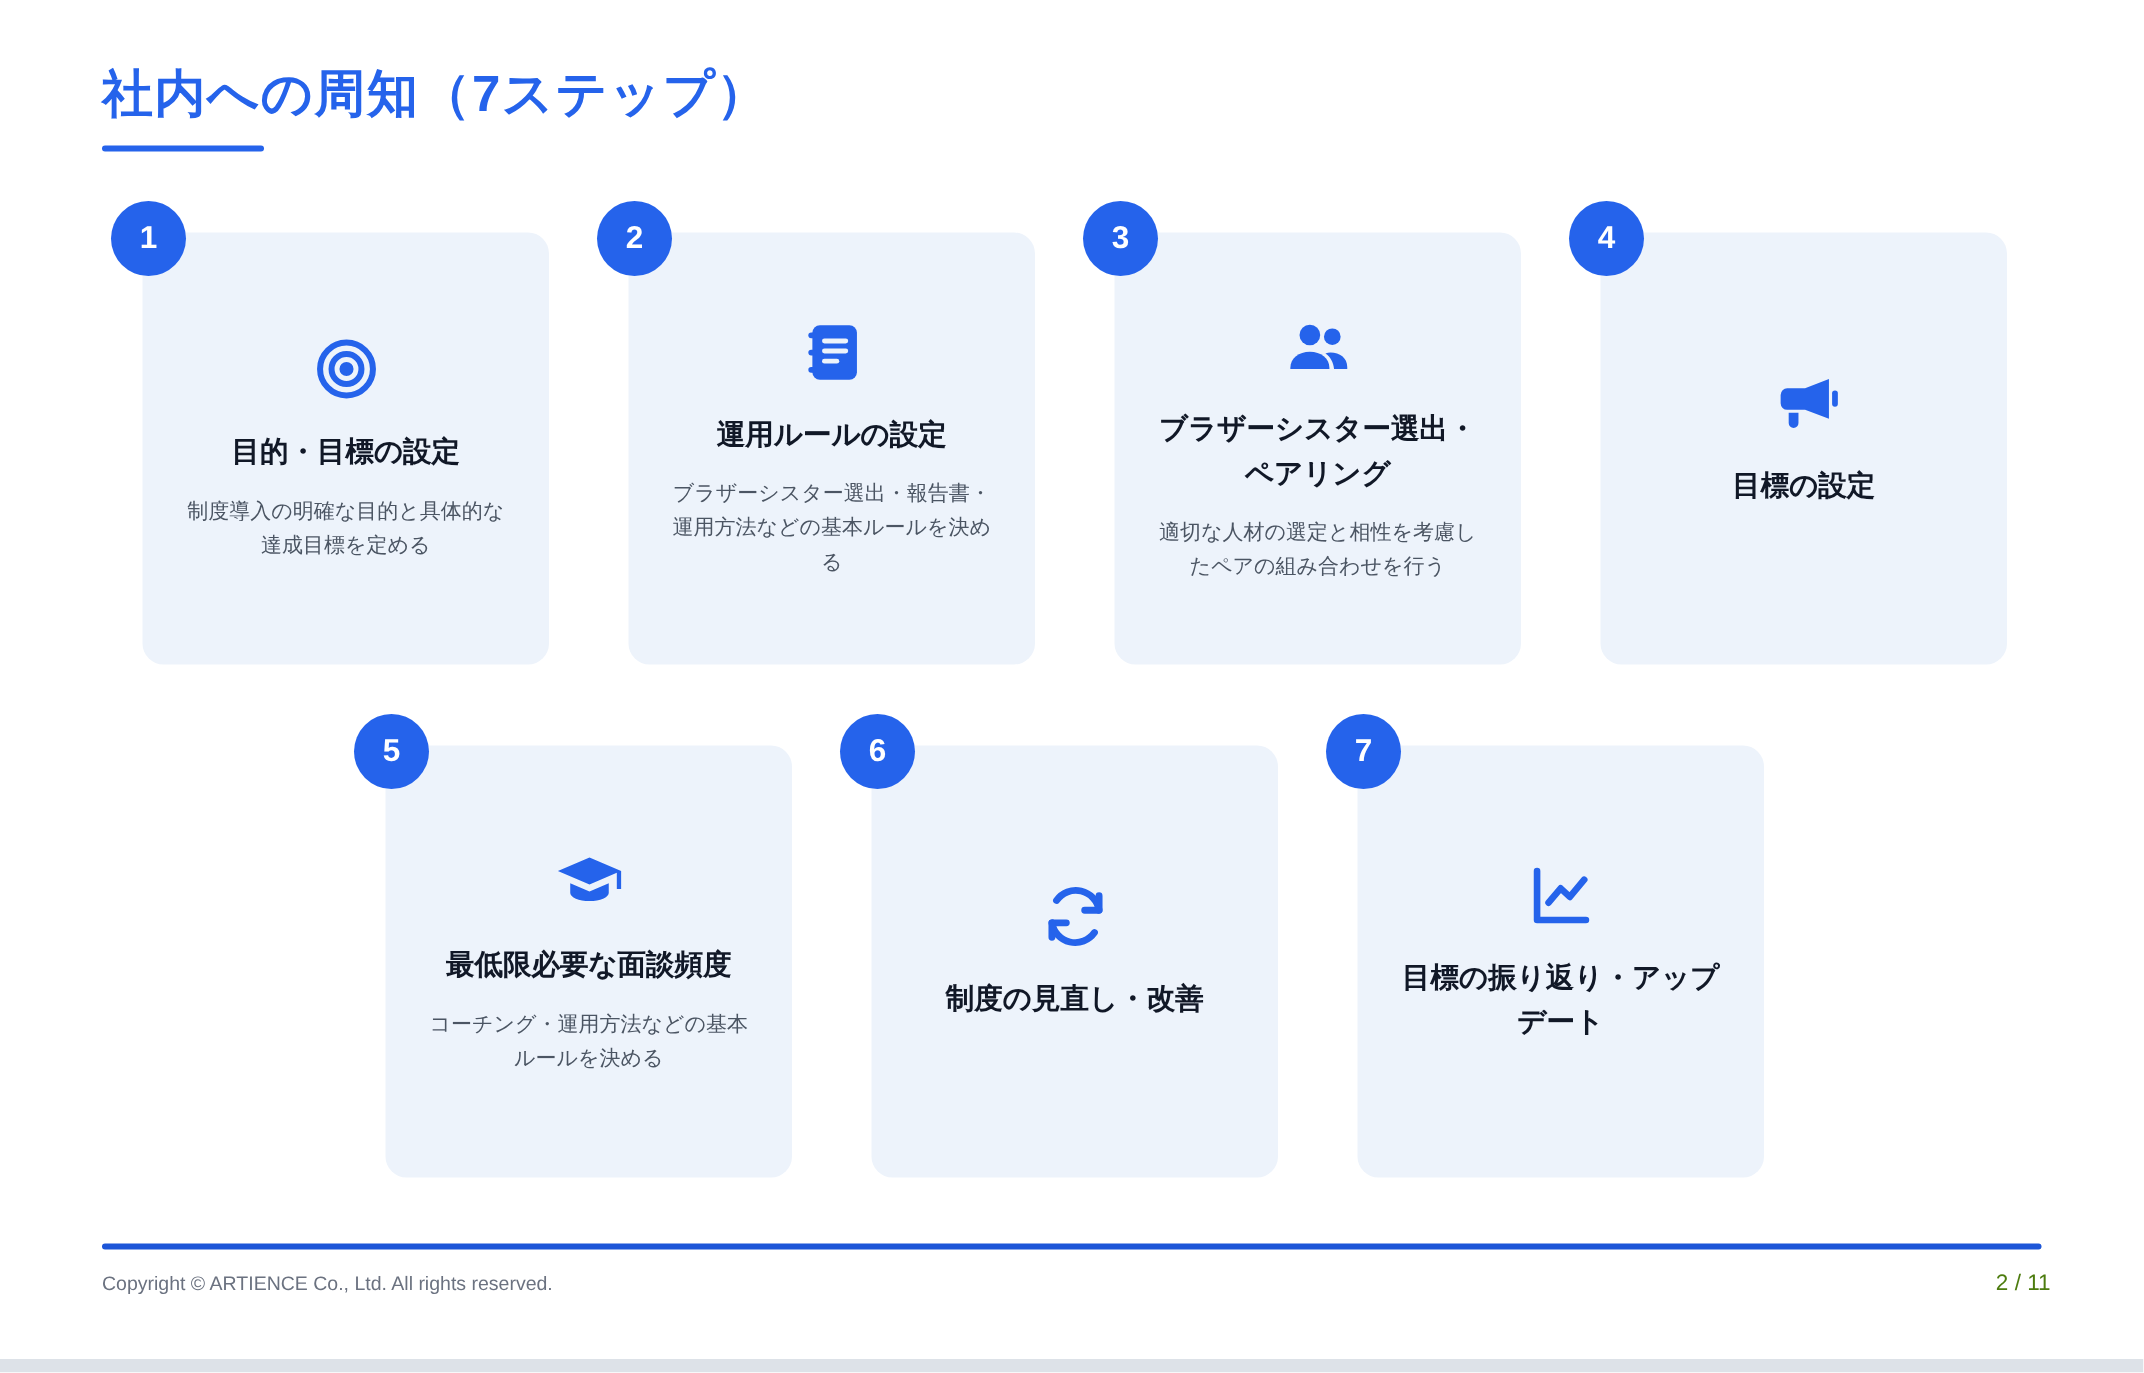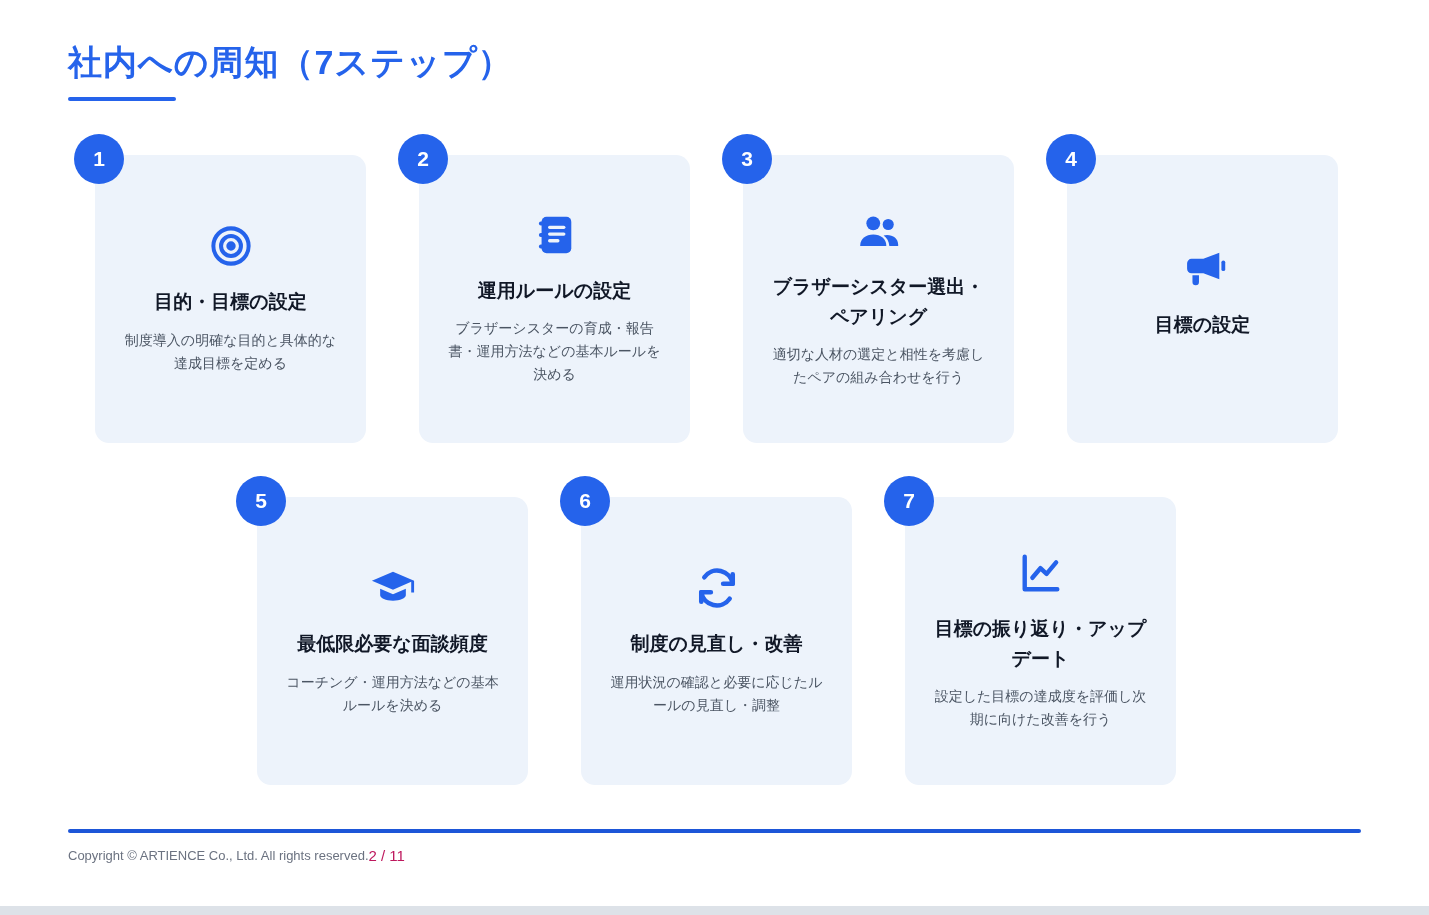--- a/index.html
+++ b/index.html
@@ -71,24 +71,25 @@
     position: absolute;
     left: 68px; right: 68px; top: 829px;
     height: 4px;
     background: #1d56d8;
     border-radius: 2px;
   }
   .footer {
     position: absolute;
     left: 68px; right: 62px; top: 847px;
     display: flex;
+    justify-content: space-between;
     align-items: center;
   }
   .copyright { font-size: 13px; color: #6b7280; }
-  .page-number { font-size: 15px; color: #be185d; }
+  .page-number { font-size: 15px; color: #4d7c0f; }
   .bottom-strip {
     position: absolute;
     left: 0; right: 0; bottom: 0;
     height: 9px;
     background: #dde2e8;
   }
 </style>
 </head>
 <body>
 
@@ -123,21 +124,21 @@
           <rect x="5" y="2.5" width="15.5" height="19" rx="2.6" fill="currentColor"></rect>
           <line x1="9.2" y1="8" x2="16.6" y2="8" stroke="#edf3fb" stroke-width="1.7" stroke-linecap="round"></line>
           <line x1="9.2" y1="11.5" x2="16.6" y2="11.5" stroke="#edf3fb" stroke-width="1.7" stroke-linecap="round"></line>
           <line x1="9.2" y1="15" x2="13.5" y2="15" stroke="#edf3fb" stroke-width="1.7" stroke-linecap="round"></line>
           <rect x="3.6" y="5" width="2.8" height="2" rx="1" fill="currentColor"></rect>
           <rect x="3.6" y="11" width="2.8" height="2" rx="1" fill="currentColor"></rect>
           <rect x="3.6" y="17" width="2.8" height="2" rx="1" fill="currentColor"></rect>
         </svg>
       </div>
       <div class="card-title">運用ルールの設定</div>
-      <div class="card-desc">ブラザーシスターの育成・報告書・運用方法などの基本ルールを決める</div>
+      <div class="card-desc">ブラザーシスター選出・報告書・運用方法などの基本ルールを決める</div>
     </div>
 
     <div class="card">
       <div class="badge">
         <span>3</span>
       </div>
       <div class="card-icon">
         <svg viewBox="0 0 24 24" fill="currentColor">
           <circle cx="9" cy="8" r="3.6"></circle>
           <path d="M2.2 19.5c0-3.5 3-5.7 6.8-5.7s6.8 2.2 6.8 5.7v.3H2.2z"></path>
@@ -187,35 +188,33 @@
       </div>
       <div class="card-icon">
         <svg viewBox="0 0 24 24" fill="none" stroke="currentColor" stroke-width="2.4" stroke-linecap="round" stroke-linejoin="round">
           <path d="M20.2 4.8v5h-5"></path>
           <path d="M3.8 19.2v-5h5"></path>
           <path d="M20.2 9.8A8.2 8.2 0 0 0 5.4 6.4"></path>
           <path d="M3.8 14.2a8.2 8.2 0 0 0 14.8 3.4"></path>
         </svg>
       </div>
       <div class="card-title">制度の見直し・改善</div>
-      <div class="card-desc">運用状況の確認と必要に応じたルールの見直し・調整</div>
     </div>
 
     <div class="card">
       <div class="badge">
         <span>7</span>
       </div>
       <div class="card-icon">
         <svg viewBox="0 0 24 24" fill="none" stroke="currentColor" stroke-width="2.3" stroke-linecap="round" stroke-linejoin="round">
           <path d="M3.5 3.5v17h17"></path>
           <path d="M7.5 14.5l4.2-5 3.2 3 5-6"></path>
         </svg>
       </div>
       <div class="card-title">目標の振り返り・アップデート</div>
-      <div class="card-desc">設定した目標の達成度を評価し次期に向けた改善を行う</div>
     </div>
 
   </div>
 
   <div class="footer-line"></div>
   <div class="footer">
     <span class="copyright">Copyright © ARTIENCE Co., Ltd. All rights reserved.</span>
     <span class="page-number">2 / 11</span>
   </div>
 

